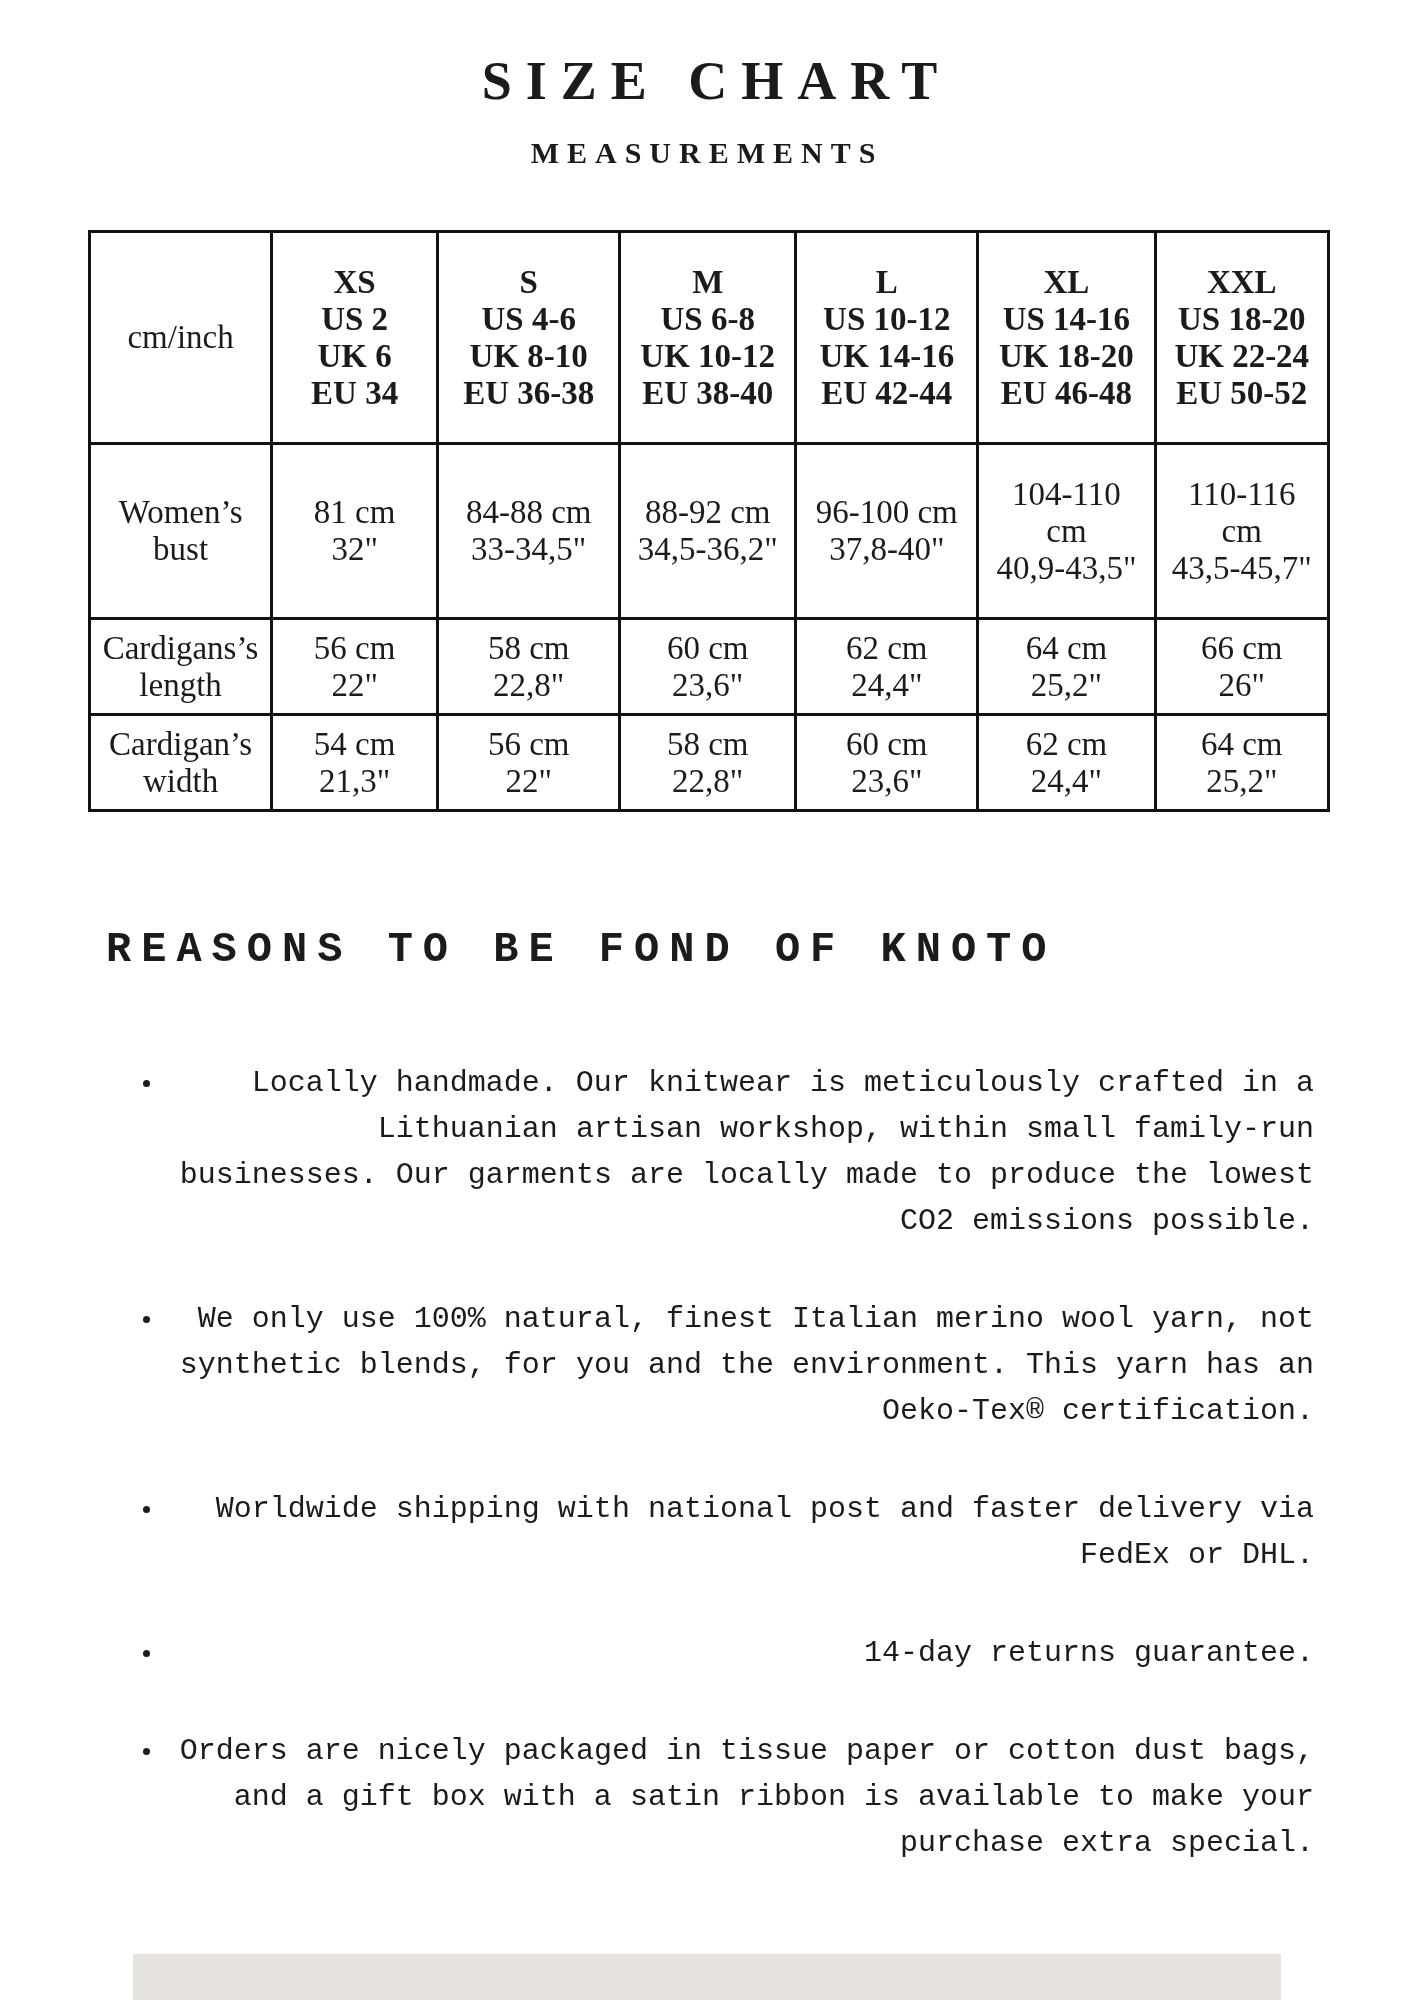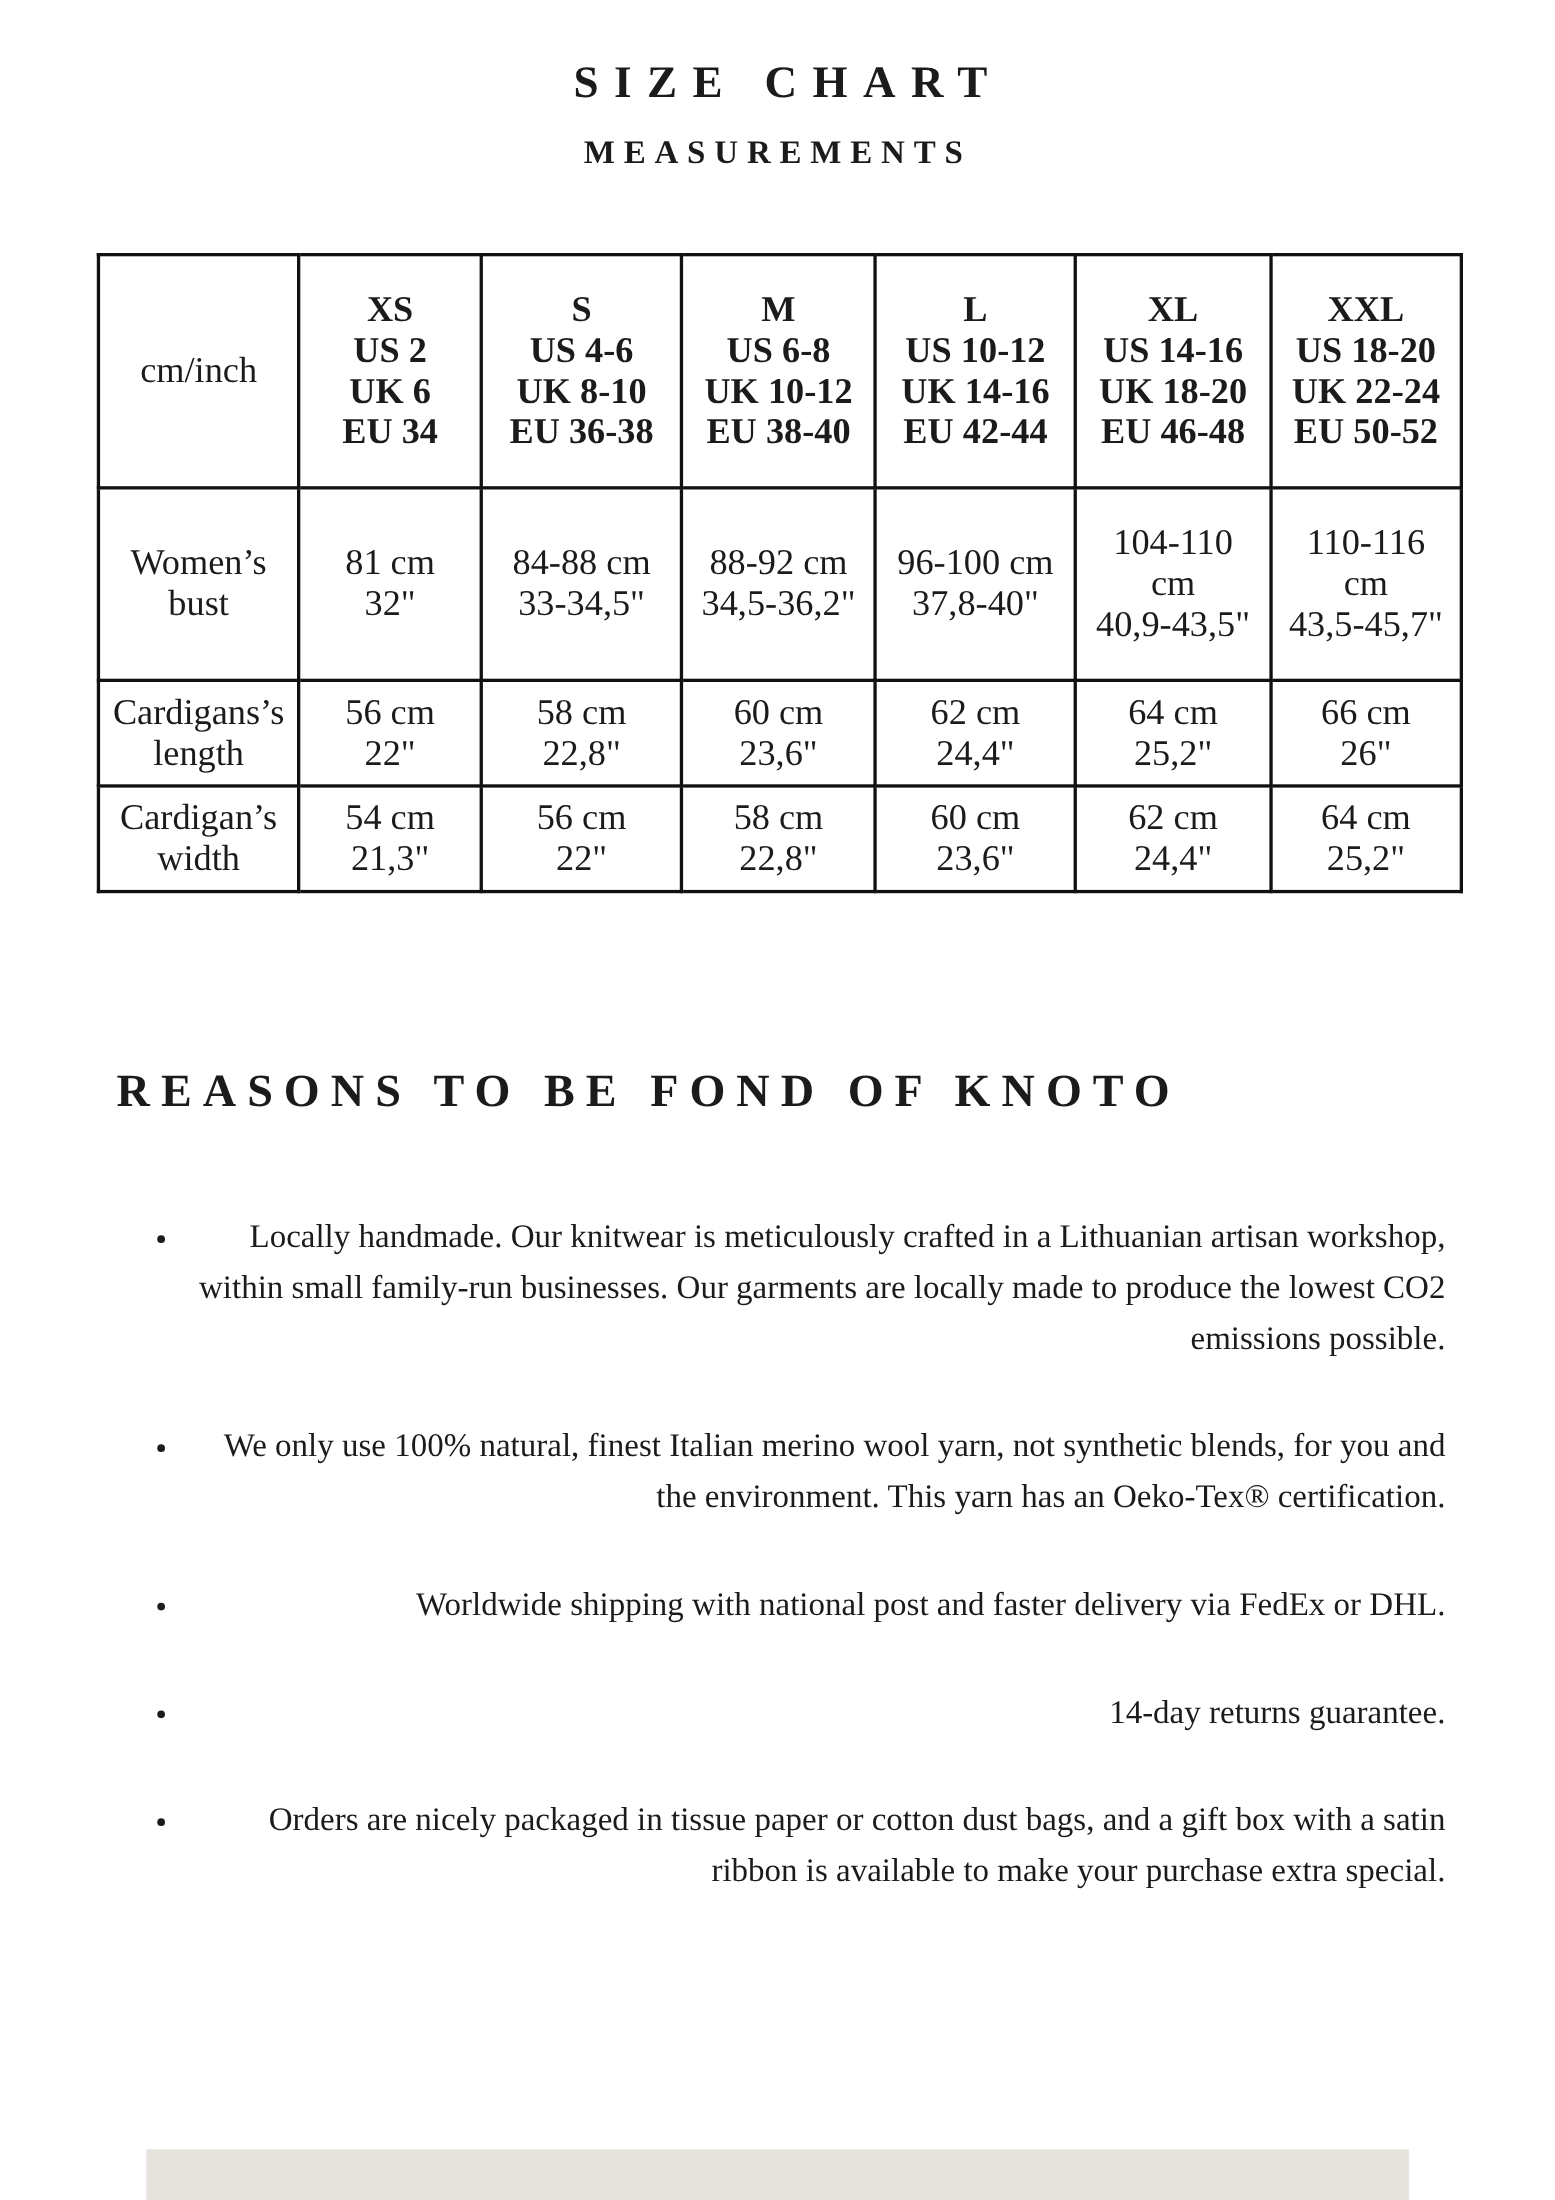--- a/index.html
+++ b/index.html
@@ -3,41 +3,41 @@
 <meta charset="utf-8">
 <style>
   html,body{margin:0;padding:0;}
   body{
     width:1414px;height:2000px;
     background:#ffffff;color:#1b1b1b;
     font-family:"Liberation Serif","DejaVu Serif",serif;
     position:relative;overflow:hidden;
   }
   .title-block{position:absolute;top:50px;left:0;right:0;text-align:center;}
-  .doc-title{margin:0;font-size:41px;font-weight:bold;letter-spacing:14px;padding-left:19px;}
+  .doc-title{margin:0;font-size:54px;font-weight:bold;letter-spacing:14px;padding-left:19px;}
   .doc-subtitle{margin:24px 0 0;font-size:30px;font-weight:bold;letter-spacing:8px;}
 
   table.size-chart{
     position:absolute;top:230px;left:88px;width:1242px;
     border-collapse:collapse;table-layout:fixed;
   }
   table.size-chart td,table.size-chart th{
     border:3px solid #111111;
     text-align:center;vertical-align:middle;
     white-space:pre-line;
     font-size:33px;line-height:37px;
     padding:4px 6px;font-weight:normal;
   }
   tr.header-row{height:212px;}
   tr.header-row th.size-col{font-weight:bold;}
   tr.row-bust{height:175px;}
   tr.row-length,tr.row-width{height:96px;}
   td.row-label{font-weight:bold;font-size:28px;}
 
-  .reasons{position:absolute;top:968px;left:106px;width:1212px;}
+  .reasons{position:absolute;top:926px;left:106px;width:1212px;font-family:Liberation Mono, monospace;}
   .reasons-heading{margin:0;font-size:42px;font-weight:bold;letter-spacing:10px;white-space:nowrap;}
   .reasons-list{margin:86px 0 0;padding-left:58px;text-align:right;}
   .reasons-list li{
     font-size:30px;line-height:46px;margin-bottom:52px;
     max-width:1150px;
   }
   .reasons-list li::marker{font-size:25px;}
 
   .footer-band{position:absolute;left:133px;top:1954px;width:1148px;height:46px;}
 </style>

